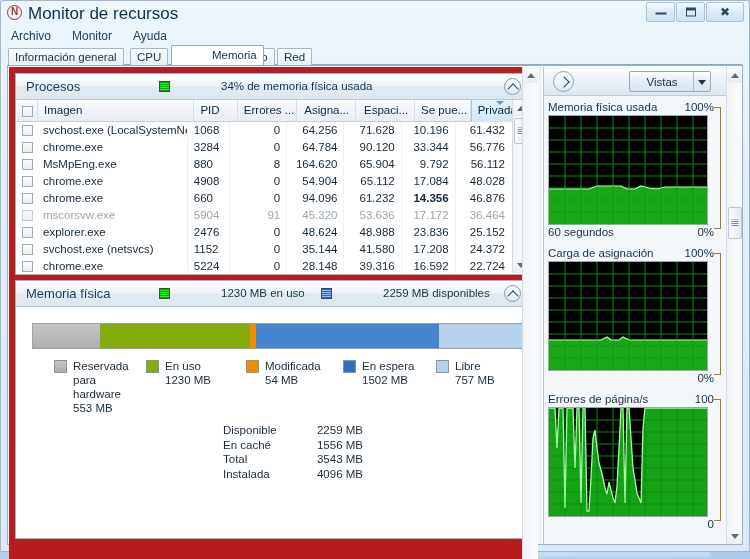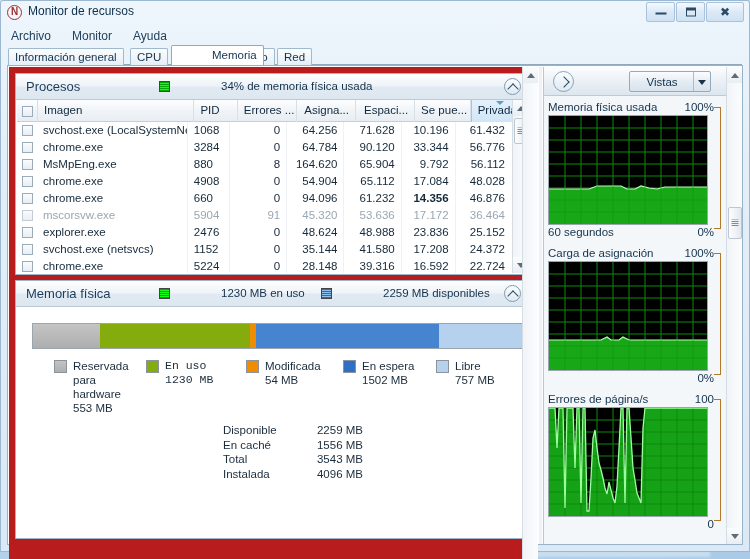--- a/index.html
+++ b/index.html
@@ -20,21 +20,21 @@
     border:1px solid #9cb8d0;
     box-sizing:border-box;
     border-radius:3px 3px 0 0;
   }
   .titlebar{position:absolute;left:0;top:0;width:750px;height:26px;}
   .title-icon{
     position:absolute;left:7px;top:5px;width:15px;height:15px;border-radius:50%;
     border:1.6px solid #a03030;box-sizing:border-box;background:#f2f7fb;
     font-size:10px;color:#a03030;text-align:center;line-height:12px;font-weight:bold;
   }
-  .title-text{position:absolute;left:28px;top:4px;font-size:12px;color:#0c2f4c;}
+  .title-text{position:absolute;left:28px;top:4px;font-size:17px;color:#0c2f4c;}
   .wbtns{position:absolute;right:6px;top:2px;display:flex;}
   .wbtn{
     width:29px;height:20px;margin-left:1px;
     background:linear-gradient(to bottom,#f4fafe,#dbe9f6 50%,#cfe2f2);
     border:1px solid #a7c2da;border-radius:2px;box-sizing:border-box;
     position:relative;
   }
   .wbtn.close{width:38px;}
   .gl{position:absolute;left:50%;top:50%;transform:translate(-50%,-50%);
       font-size:12px;color:#2b4a63;line-height:1;}
@@ -403,21 +403,21 @@
         </div>
 
         <div class="legend">
           <div class="lg" style="width:92px;">
             <span class="lgsw" style="background:linear-gradient(to bottom,#c4c4c4,#aeaeae);"></span>
             <span>
               <span class="lglab" style="display:block;max-width:62px;">Reservada para hardware</span>
               <span class="lgval" style="display:block;">553 MB</span>
             </span>
           </div>
-          <div class="lg" style="width:100px;font-family:Liberation Mono, monospace;">
+          <div class="lg" style="width:100px;">
             <span class="lgsw" style="background:#84ac0c;"></span>
             <span>
               <span class="lglab" style="display:block;">En uso</span>
               <span class="lgval" style="display:block;">1230 MB</span>
             </span>
           </div>
           <div class="lg" style="width:97px;">
             <span class="lgsw" style="background:#f08c00;"></span>
             <span>
               <span class="lglab" style="display:block;">Modificada</span>

